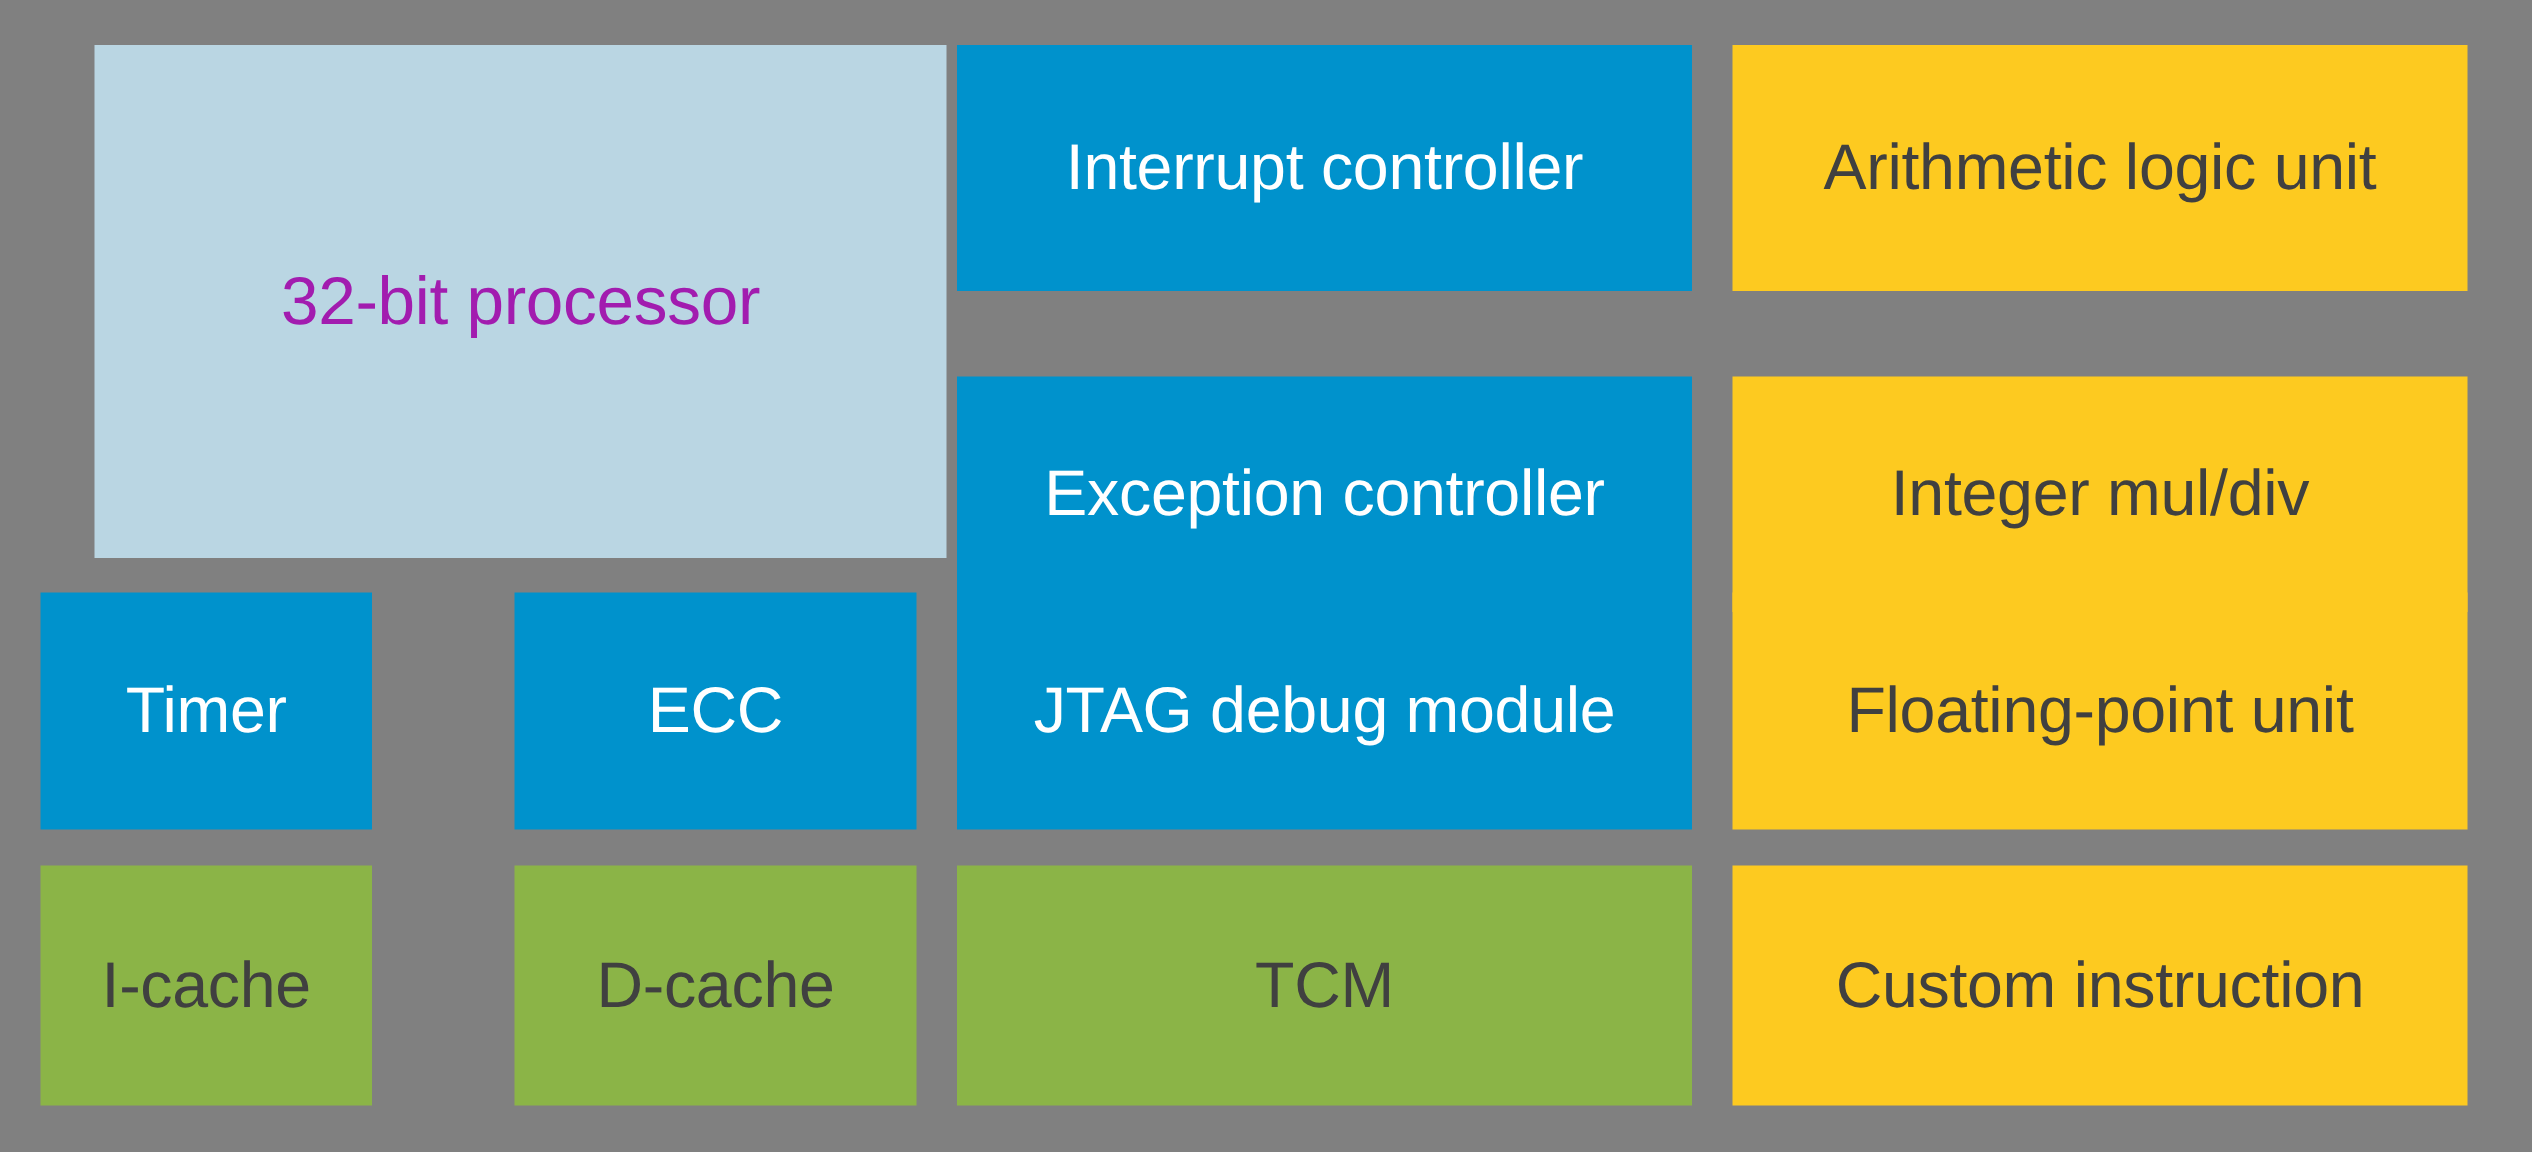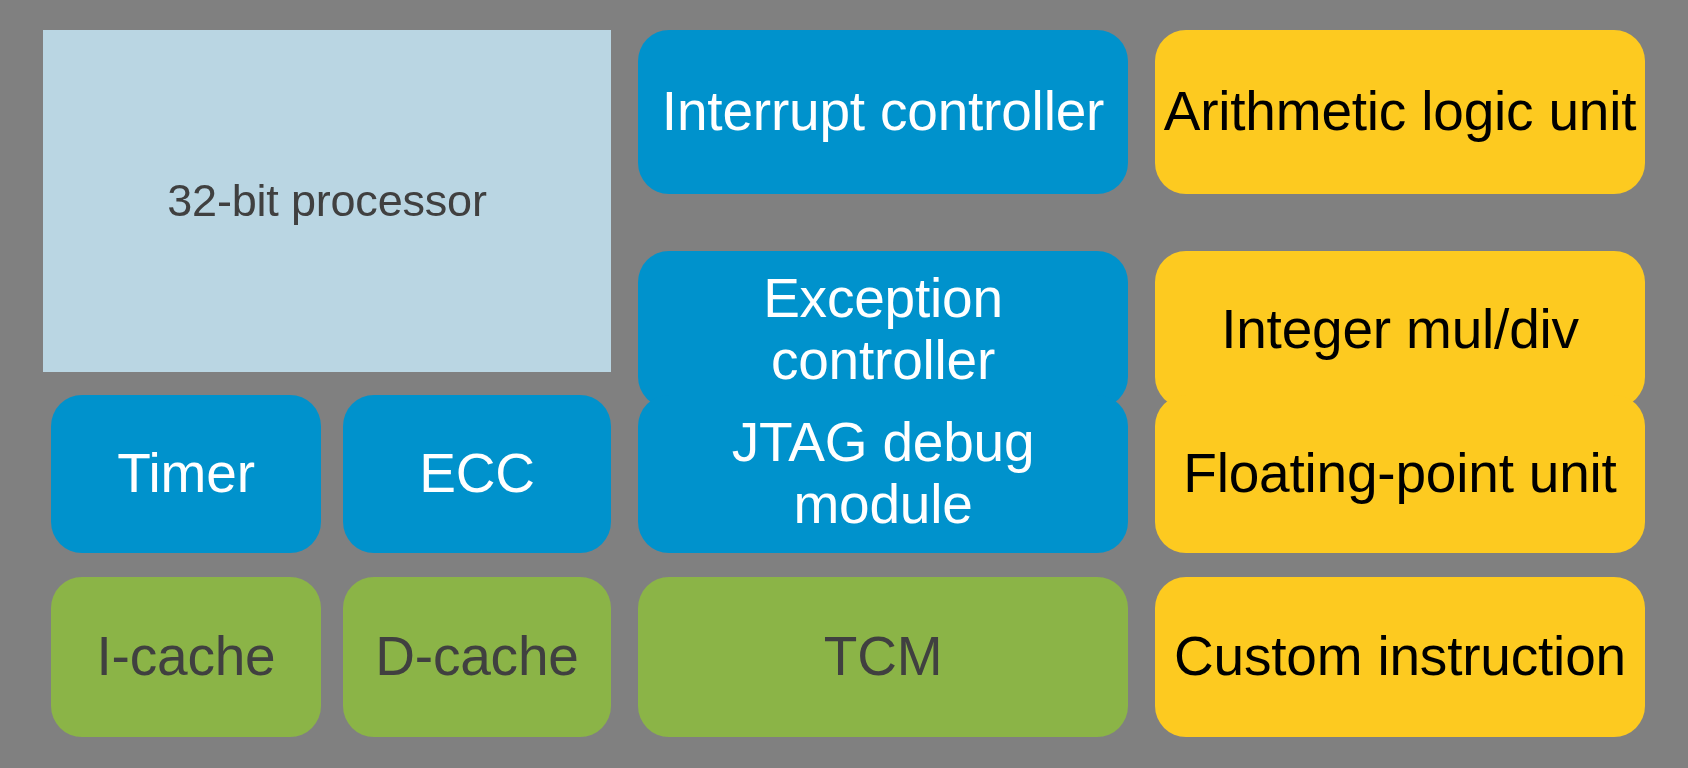--- a/index.html
+++ b/index.html
@@ -27,42 +27,42 @@
     justify-content: center;
     text-align: center;
     box-sizing: border-box;
     padding: 2px 8px;
     line-height: 1.12;
     font-weight: 400;
     letter-spacing: -0.2px;
   }
 
   
-  .c-core   { background: #bad6e3; color: #404040; }
+  .c-core   { background: #bad6e3; color: #a21caf; margin-left: 20px; }
   .c-blue   { background: #0092cc; color: #ffffff; }
-  .c-yellow { background: #fdca20; color: #000000; }
+  .c-yellow { background: #fdca20; color: #404040; }
   .c-green  { background: #8bb447; color: #404040; }
 
   
-  .col-a { left: 51px;   width: 270px; }
+  .col-a { left: 27px;   width: 221px; }
   .col-b { left: 343px;  width: 268px; }
   .col-ab{ left: 43px;   width: 568px; }
   .col-c { left: 638px;  width: 490px; }
   .col-d { left: 1155px; width: 490px; }
 
   
   .row-1  { top: 30px;  height: 164px; }
   .row-2  { top: 215px; height: 157px; margin-top: 36px; }
   .row-12 { top: 30px;  height: 342px; }
   .row-3  { top: 395px; height: 158px; }
   .row-4  { top: 577px; height: 160px; }
 
   
   .t-core { font-size: 45px; }
-  .t-std  { font-size: 55px; border-radius: 31px; }
+  .t-std  { font-size: 43px; }
 </style>
 </head>
 <body>
 
 <div id="diagram">
 
   <div class="block c-core col-ab row-12 t-core">
     <span>32-bit processor</span>
   </div>
 

